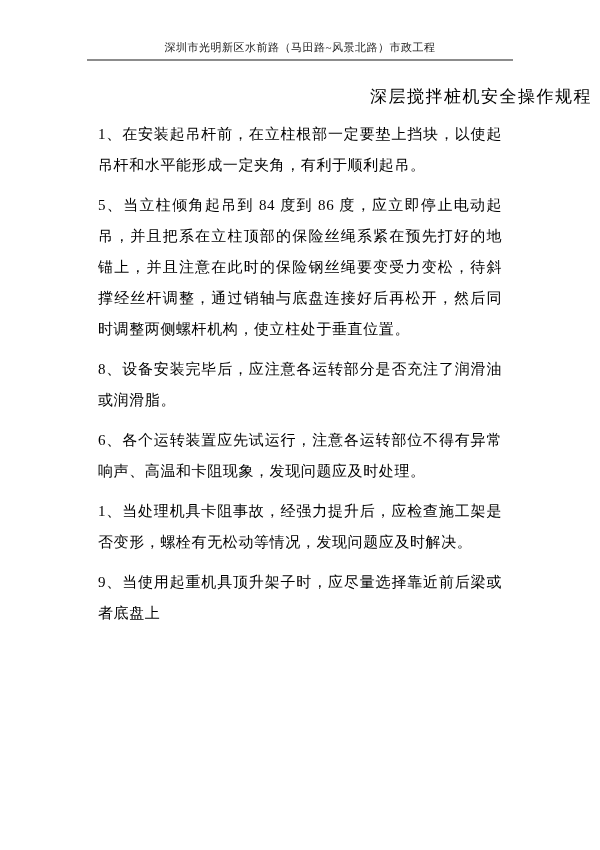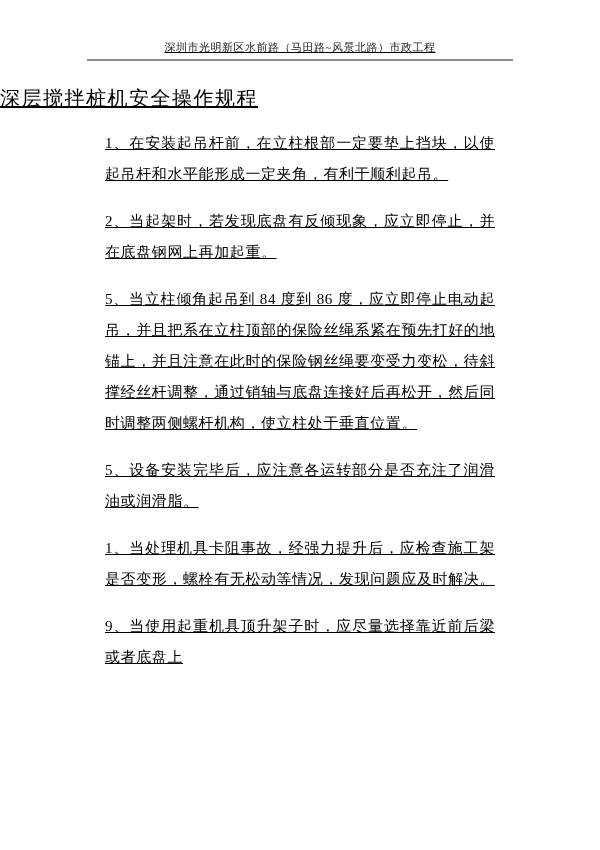--- a/index.html
+++ b/index.html
@@ -8,70 +8,69 @@
     background: #ffffff;
   }
   .page {
     position: relative;
     width: 600px;
     height: 809px;
     background: #ffffff;
     font-family: "Liberation Serif", serif;
     color: #000000;
     overflow: hidden;
-    text-decoration: underline;
   }
   .doc-header {
     padding-top: 40px;
     text-align: center;
     font-size: 11px;
     letter-spacing: 0.5px;
     color: #1a1a1a;
   }
   .header-rule {
     width: 426px;
     height: 0;
     margin: 4px auto 0 auto;
     border-bottom: 2px solid #8c8c8c;
   }
   .doc-title {
     margin: 24px 8px 0 0;
-    text-align: left;
-    font-size: 20px;
+    text-align: right;
+    font-size: 17px;
     font-weight: 500;
     letter-spacing: 1.5px;
     color: #000000;
   }
   .doc-body {
     width: 422px;
     margin: 11px auto 0 auto;
     font-size: 15px;
     line-height: 31px;
     text-align: justify;
     letter-spacing: 0.6px;
     color: #000000;
   }
   .doc-body p {
-    margin: 16px;
+    margin: 9px;
     padding: 0;
   }
 </style>
 </head>
 <body>
 
 <div class="page">
 
   <div class="doc-header">深圳市光明新区水前路（马田路~风景北路）市政工程</div>
 
   <div class="header-rule"></div>
 
   <h1 class="doc-title">深层搅拌桩机安全操作规程</h1>
 
   <div class="doc-body">
     <p>1、在安装起吊杆前，在立柱根部一定要垫上挡块，以使起吊杆和水平能形成一定夹角，有利于顺利起吊。</p>
-    <p>2、当起架时，若发现底盘有反倾现象，应立即停止，并在底盘钢网上再加起重。</p>
     <p>5、当立柱倾角起吊到 84 度到 86 度，应立即停止电动起吊，并且把系在立柱顶部的保险丝绳系紧在预先打好的地锚上，并且注意在此时的保险钢丝绳要变受力变松，待斜撑经丝杆调整，通过销轴与底盘连接好后再松开，然后同时调整两侧螺杆机构，使立柱处于垂直位置。</p>
-    <p>5、设备安装完毕后，应注意各运转部分是否充注了润滑油或润滑脂。</p>
+    <p>8、设备安装完毕后，应注意各运转部分是否充注了润滑油或润滑脂。</p>
+    <p>6、各个运转装置应先试运行，注意各运转部位不得有异常响声、高温和卡阻现象，发现问题应及时处理。</p>
     <p>1、当处理机具卡阻事故，经强力提升后，应检查施工架是否变形，螺栓有无松动等情况，发现问题应及时解决。</p>
     <p>9、当使用起重机具顶升架子时，应尽量选择靠近前后梁或者底盘上</p>
   </div>
 
 </div>
 
 </body></html>

